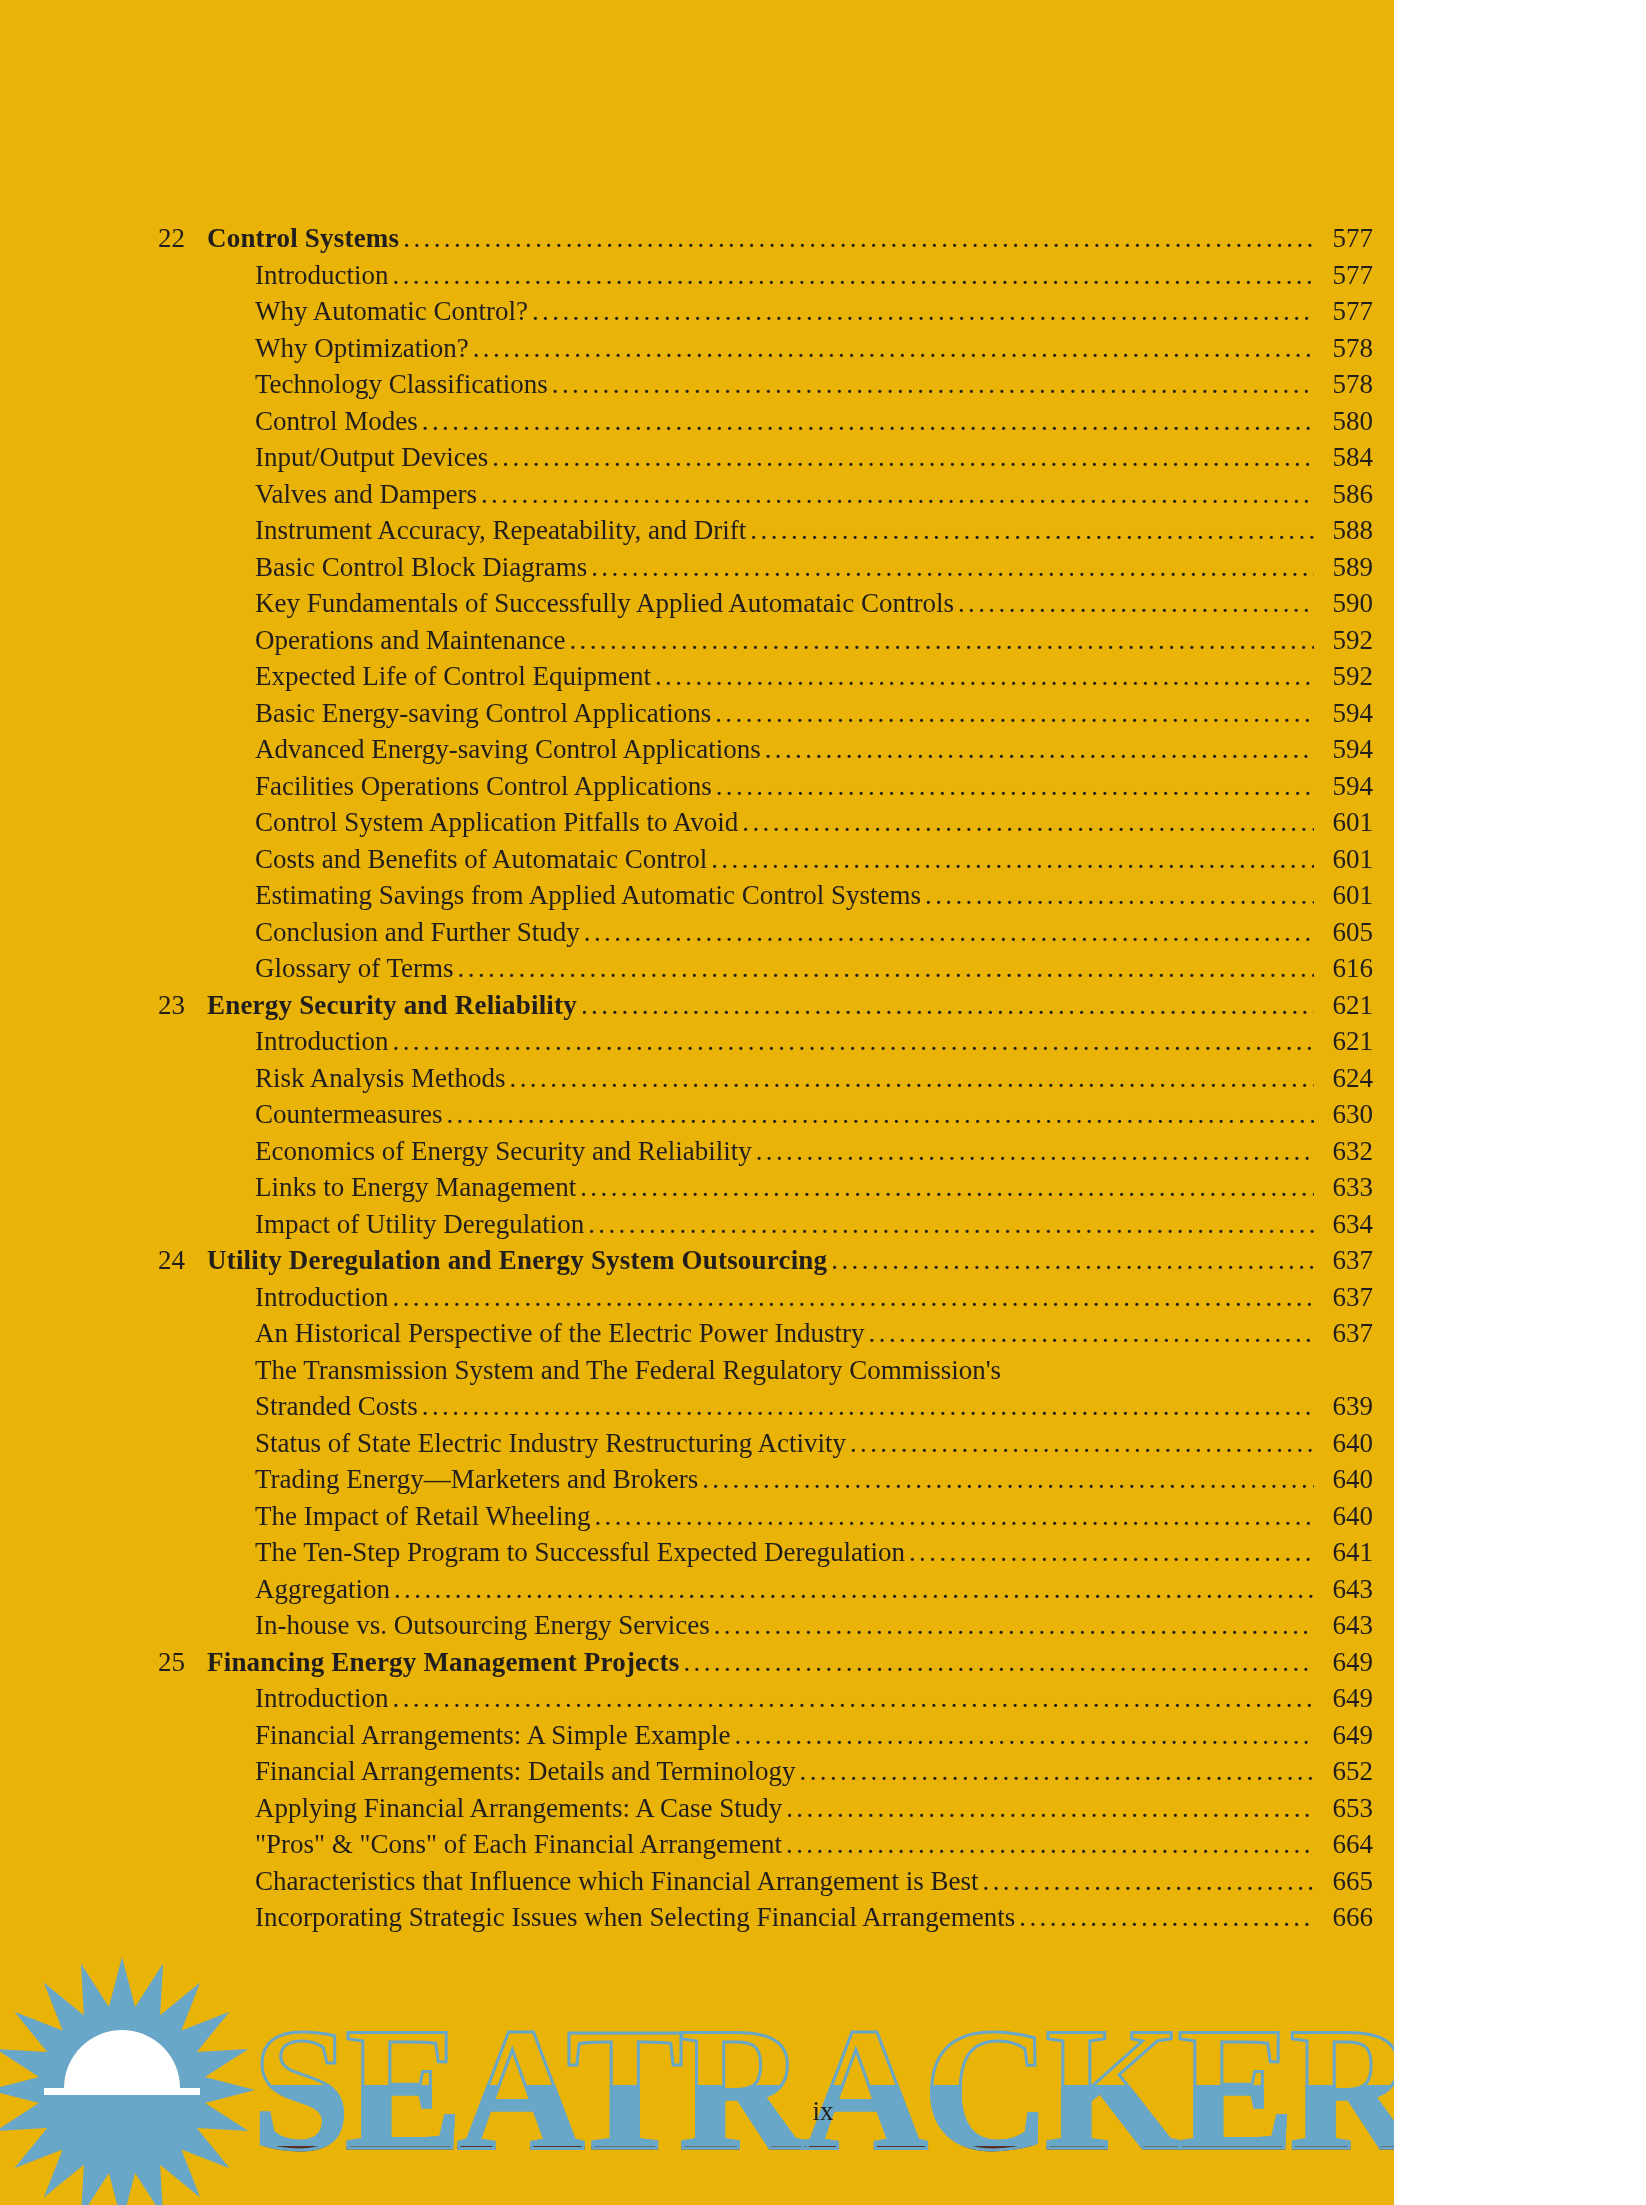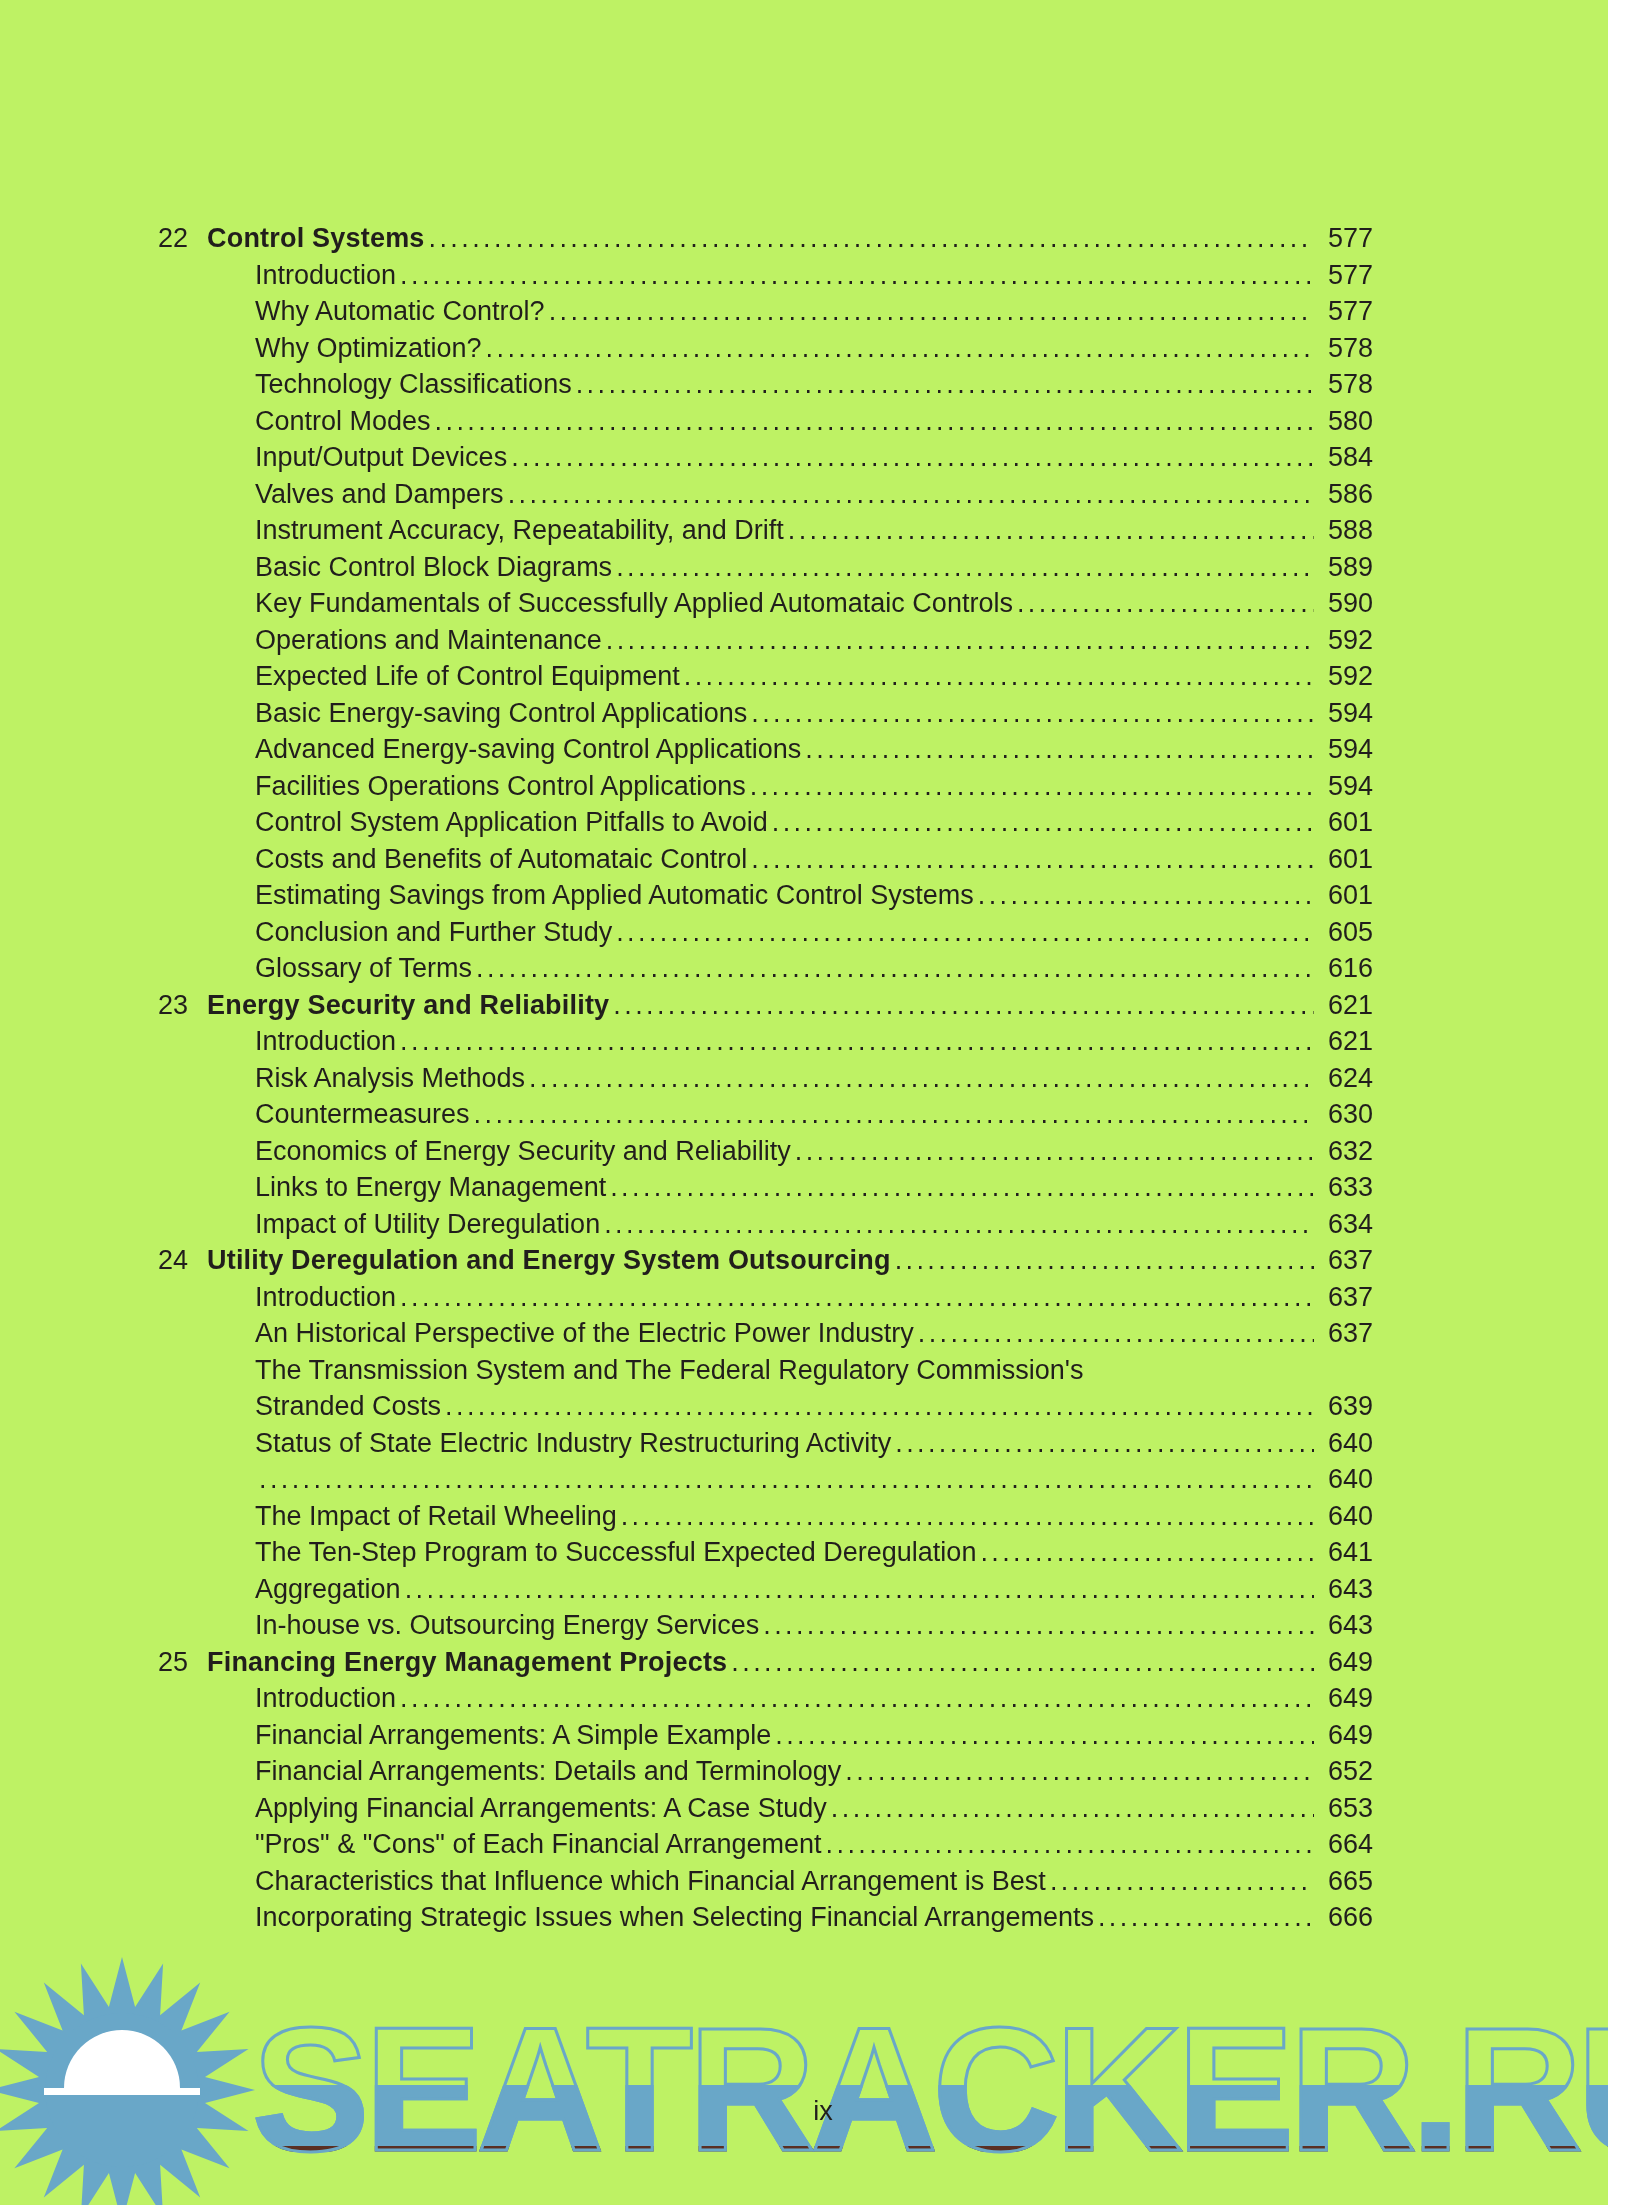--- a/index.html
+++ b/index.html
@@ -1,21 +1,21 @@
 <!DOCTYPE html>
 <html><head>
 <meta charset="utf-8">
 <style>
   html,body{margin:0;padding:0;background:#ffffff;}
   .page{
     position:relative;
-    width:1608px;height:2205px;
-    background:#bef264;
+    width:1394px;height:2205px;
+    background:#eab308;
     overflow:hidden;
-    font-family:Liberation Sans, sans-serif;
+    font-family:Liberation Serif, serif;
     color:#211e1c;
   }
   .toc{
     position:absolute;
     left:158px;top:220px;
     width:1215px;
     font-size:27px;
     line-height:36.5px;
   }
   .toc-chapter{margin:0;}
@@ -250,20 +250,21 @@
           <span class="label">Stranded Costs</span>
           <span class="dots"></span>
           <span class="pg">639</span>
         </div>
         <div class="row sub">
           <span class="label">Status of State Electric Industry Restructuring Activity</span>
           <span class="dots"></span>
           <span class="pg">640</span>
         </div>
         <div class="row sub">
+          <span class="label">Trading Energy—Marketers and Brokers</span>
           <span class="dots"></span>
           <span class="pg">640</span>
         </div>
         <div class="row sub">
           <span class="label">The Impact of Retail Wheeling</span>
           <span class="dots"></span>
           <span class="pg">640</span>
         </div>
         <div class="row sub">
           <span class="label">The Ten-Step Program to Successful Expected Deregulation</span>

